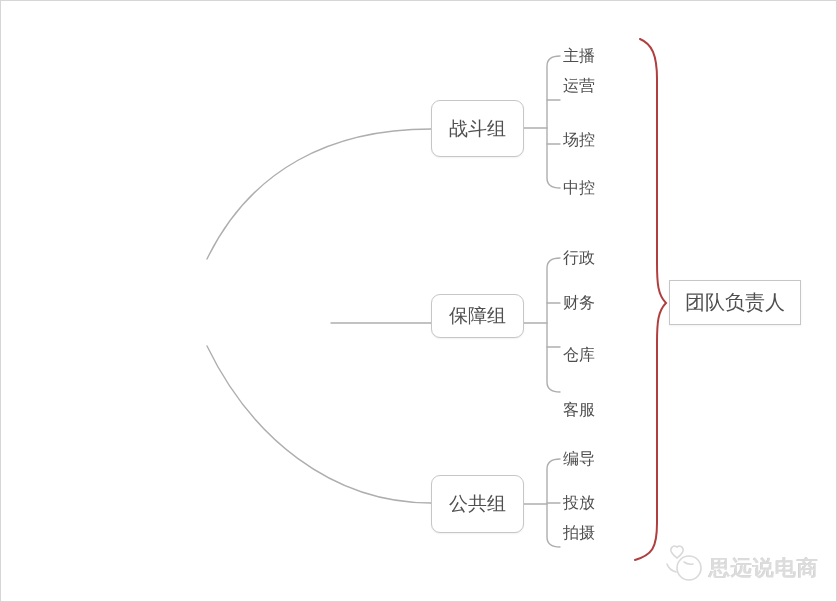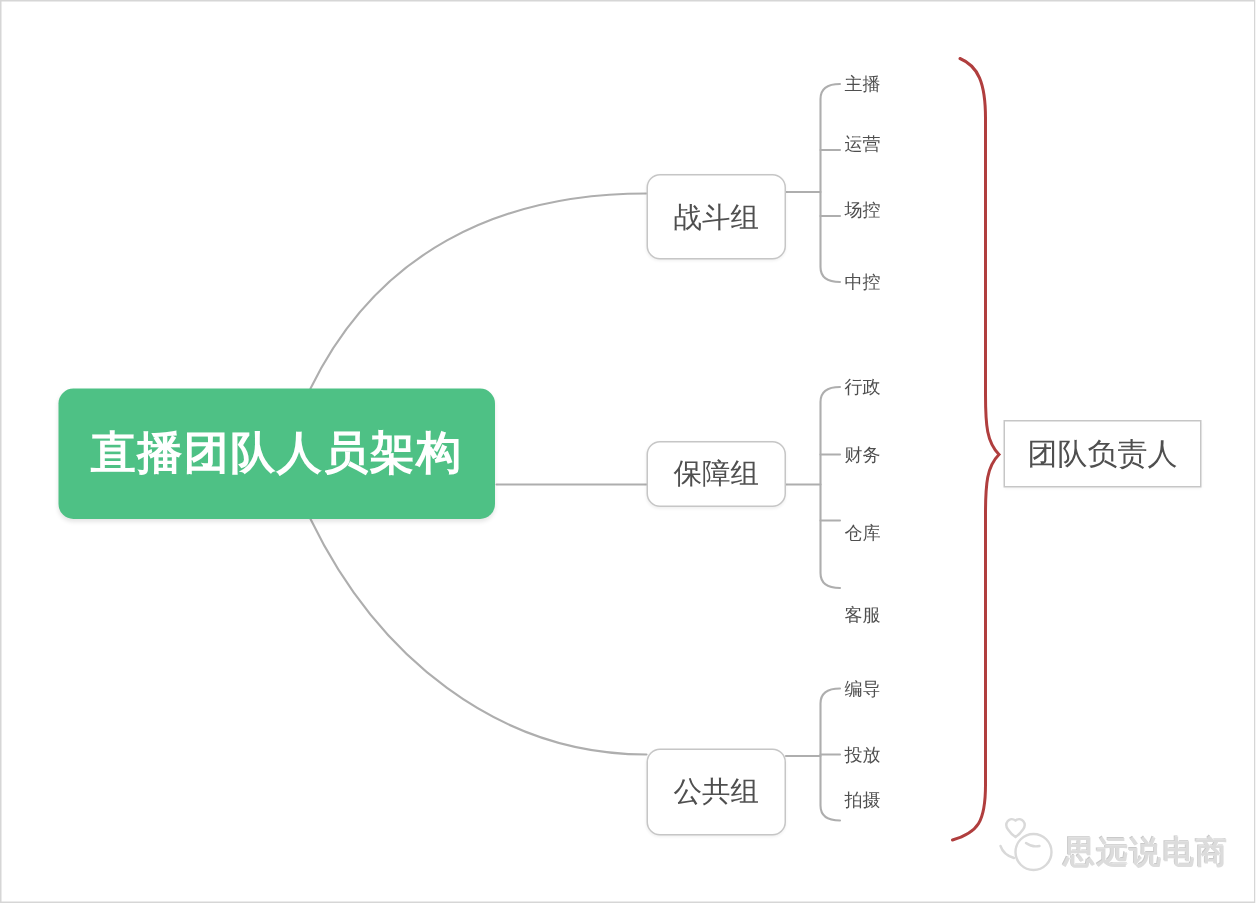--- a/index.html
+++ b/index.html
@@ -14,27 +14,27 @@
     box-sizing:border-box;background:#ffffff;border:1.6px solid #c6c6c6;
     border-radius:9px;color:#4f4f4f;box-shadow:0 1px 2px rgba(0,0,0,0.06);
     cursor:default;white-space:nowrap;
   }
   .root{
     left:38px;top:258px;width:291px;height:87px;background:#4ec185;
     border:none;border-radius:10px;color:#ffffff;font-weight:bold;
     font-size:30px;letter-spacing:1px;box-shadow:0 2px 3px rgba(0,0,0,0.10);
   }
   .group{left:430px;width:93px;font-size:19px;}
-  .g1{top:99px;height:57px;margin-top:16px;}
+  .g1{top:99px;height:57px;}
   .g2{top:293px;height:44px;}
-  .g3{top:474px;height:58px;margin-top:24px;}
+  .g3{top:474px;height:58px;}
   .leader{left:668px;top:279px;width:132px;height:45px;font-size:20px;border-radius:0;}
   .leaf{
     position:absolute;left:562px;height:24px;line-height:24px;
-    font-size:12px;color:#4f4f4f;white-space:nowrap;cursor:default;
+    font-size:16px;color:#4f4f4f;white-space:nowrap;cursor:default;
   }
   .wm-text{
     position:absolute;left:708px;top:553px;font-size:21px;font-weight:bold;
     color:#dcdcdc;letter-spacing:1px;white-space:nowrap;
     text-shadow:0.5px 0.5px 0 #ffffff, -0.5px -0.5px 0 #c9c9c9;
     text-align:right;
   }
 </style>
 </head>
 <body>
@@ -67,30 +67,29 @@
              C657,310 656,321 656,342 L656,522 C656,547 651,554 634,559" fill="none" stroke="#b03e3e" stroke-width="2" stroke-linecap="round"></path>
 
     <g fill="none" stroke="#d9d9d9" stroke-width="1.6" stroke-linecap="round">
       <circle cx="688" cy="567" r="12"></circle>
       <path d="M671,552 c-3,-4 1,-9 5,-6 c4,-3 8,2 5,6 c-2,3 -5,5 -5,5 c0,0 -3,-2 -5,-5 z"></path>
       <path d="M683,561 q4,3 9,2"></path>
       <path d="M666,563 q2,6 9,8"></path>
     </g>
   </svg>
 
-  <div class="node root">直播团队人员架构</div>
 
   <div class="node group g1">战斗组</div>
   <div class="node group g2">保障组</div>
   <div class="node group g3">公共组</div>
 
   <div class="node leader">团队负责人</div>
 
   <div class="leaf" style="top:43px">主播</div>
-  <div class="leaf" style="top:83px">运营</div>
+  <div class="leaf" style="top:73px">运营</div>
   <div class="leaf" style="top:127px">场控</div>
   <div class="leaf" style="top:175px">中控</div>
 
   <div class="leaf" style="top:245px">行政</div>
   <div class="leaf" style="top:290px">财务</div>
   <div class="leaf" style="top:342px">仓库</div>
   <div class="leaf" style="top:397px">客服</div>
 
   <div class="leaf" style="top:446px">编导</div>
   <div class="leaf" style="top:490px">投放</div>

